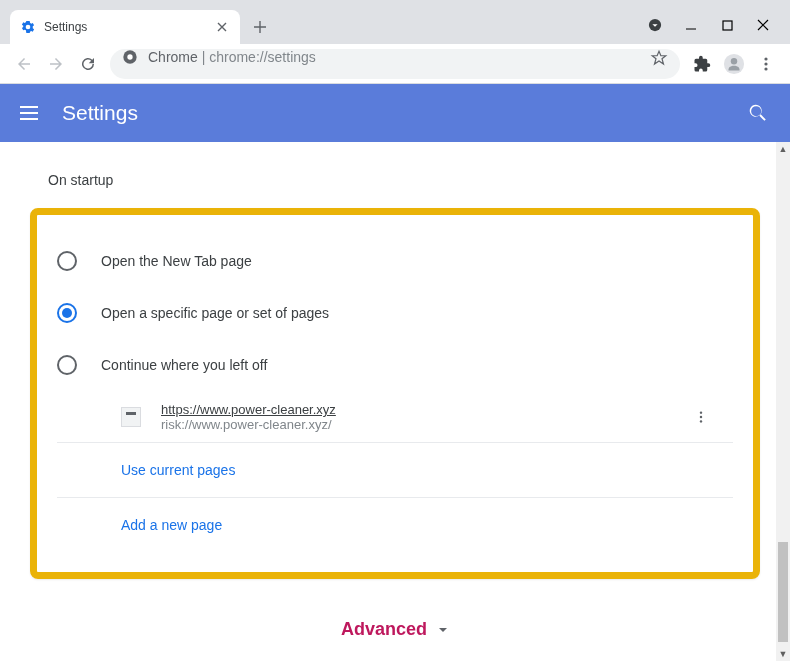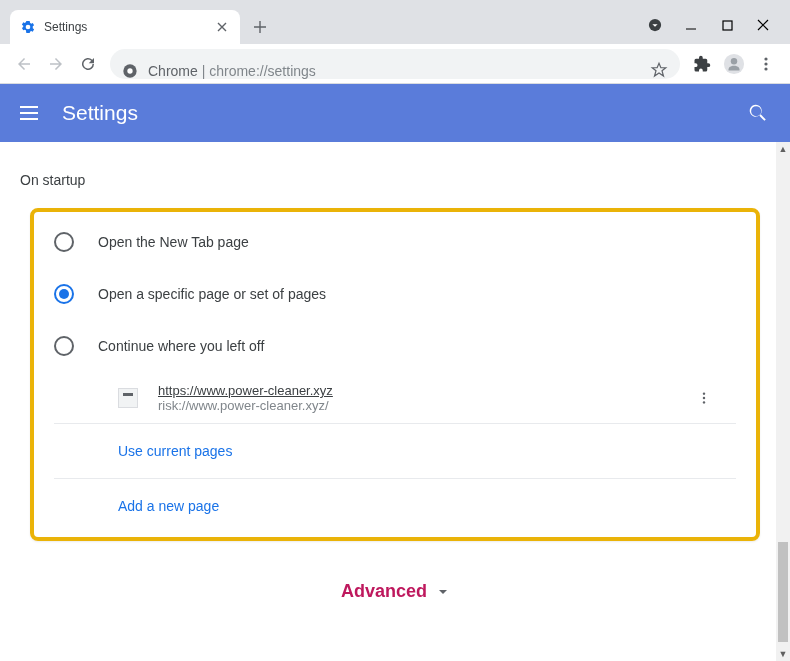--- a/index.html
+++ b/index.html
@@ -13,38 +13,38 @@
 .tab-close { width: 16px; height: 16px; display: flex; align-items: center; justify-content: center; color: #5f6368; cursor: pointer; }
 .newtab { width: 28px; height: 28px; display: flex; align-items: center; justify-content: center; margin-left: 6px; margin-bottom: 3px; color: #5f6368; cursor: pointer; }
 .tb-spacer { flex: 1; }
 .win-controls { display: flex; gap: 22px; padding: 0 20px 12px 0; align-items: center; }
 .win-btn { width: 14px; height: 14px; display: flex; align-items: center; justify-content: center; color: #000; cursor: pointer; }
 
 
 .navrow { height: 40px; background: #fff; display: flex; align-items: center; padding: 0 8px; border-bottom: 1px solid #dadce0; }
 .nav-btn { width: 32px; height: 32px; display: flex; align-items: center; justify-content: center; color: #5f6368; border-radius: 50%; cursor: pointer; }
 .nav-btn.disabled { color: #bdc1c6; }
-.omnibox { flex: 1; height: 30px; background: #f1f3f4; border-radius: 15px; display: flex; align-items: flex-end; padding: 0 12px; margin: 0 6px; }
+.omnibox { flex: 1; height: 30px; background: #f1f3f4; border-radius: 15px; display: flex; align-items: flex-start; padding: 0 12px; margin: 0 6px; }
 .omni-icon { width: 16px; height: 16px; margin-right: 10px; display: flex; align-items: center; justify-content: center; }
 .omni-text { font-size: 14px; color: #5f6368; }
 .omni-text .dim { color: #80868b; }
 .omni-spacer { flex: 1; }
 
 
 .app-header { height: 58px; background: #5a7cda; display: flex; align-items: center; padding: 0 20px; color: #fff; }
 .menu-btn { width: 24px; height: 24px; display: flex; flex-direction: column; justify-content: center; gap: 4px; cursor: pointer; margin-right: 18px; }
 .menu-btn span { height: 2px; background: #fff; width: 18px; }
 .app-title { font-size: 21px; font-weight: 400; flex: 1; }
 .search-btn { width: 24px; height: 24px; cursor: pointer; display: flex; align-items: center; justify-content: center; }
 
 
 .content-wrap { position: relative; height: calc(661px - 44px - 40px - 58px); background: #fff; overflow: hidden; }
 .content-inner { padding: 30px 0 20px 0; }
-.section-title { font-size: 14px; color: #3c4043; margin: 0 0 20px 20px; }
-.card { margin: 0 30px; border: 4px solid #eab308; border-radius: 8px; padding: 4px 0; box-shadow: 0 1px 2px rgba(60,64,67,0.1); }
+.section-title { font-size: 14px; color: #3c4043; margin: 0 0 20px 48px; }
+.card { margin: 0 30px; border: 7px solid #eab308; border-radius: 8px; padding: 20px 0; box-shadow: 0 1px 2px rgba(60,64,67,0.1); }
 .radio-row { display: flex; align-items: center; padding: 16px 20px; cursor: pointer; }
 .radio { width: 20px; height: 20px; border: 2px solid #5f6368; border-radius: 50%; margin-right: 24px; display: flex; align-items: center; justify-content: center; flex-shrink: 0; }
 .radio.selected { border-color: #1a73e8; }
 .radio.selected::after { content: ''; width: 10px; height: 10px; background: #1a73e8; border-radius: 50%; }
 .radio-label { font-size: 14px; color: #3c4043; }
 .page-row { display: flex; align-items: center; padding: 10px 20px 10px 64px; border-top: 1px solid transparent; margin: 0 20px; }
 .page-favicon { width: 20px; height: 20px; background: #f1f3f4; border: 1px solid #dadce0; margin-right: 20px; display: flex; align-items: center; justify-content: center; flex-shrink: 0; }
 .page-favicon::before { content:''; width:10px; height:8px; border-top:3px solid #5f6368; }
 .page-texts { flex: 1; }
 .page-title { font-size: 13px; color: #3c4043; text-decoration: underline; }

